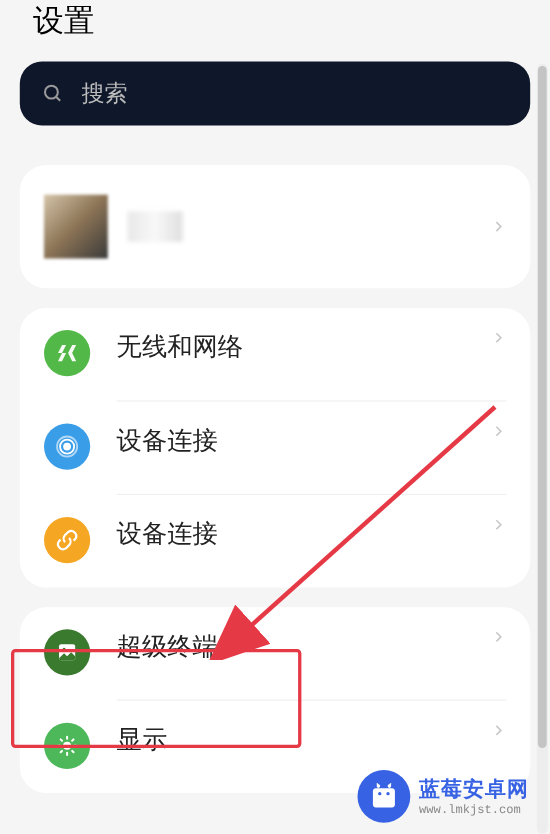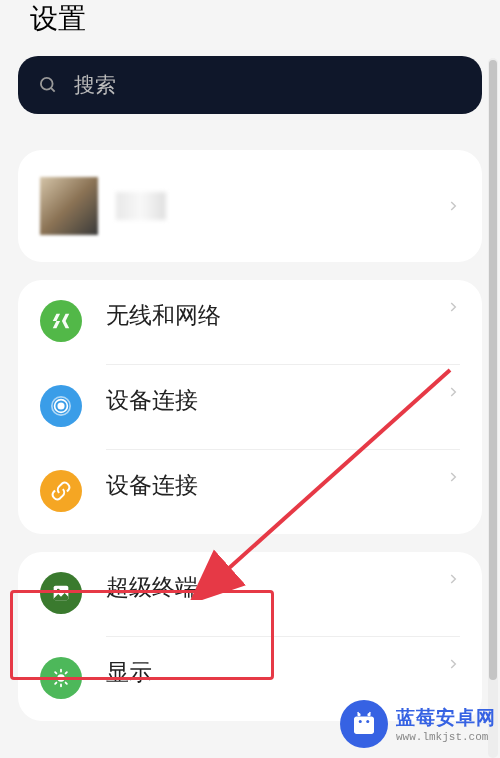--- a/index.html
+++ b/index.html
@@ -145,21 +145,21 @@
       position: absolute;
       right: 3px;
       top: 60px;
       width: 8px;
       height: 620px;
       background: #c4c4c4;
       border-radius: 4px;
     }
     .watermark {
       position: absolute;
-      right: 4px;
+      right: 19px;
       bottom: 10px;
       display: flex;
       align-items: center;
       z-index: 10;
     }
     .wm-icon {
       width: 48px;
       height: 48px;
       background: #3662e3;
       border-radius: 50%;

